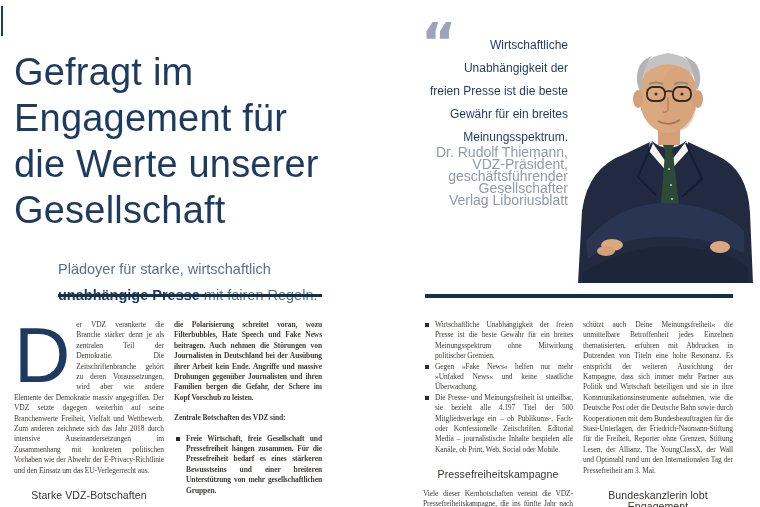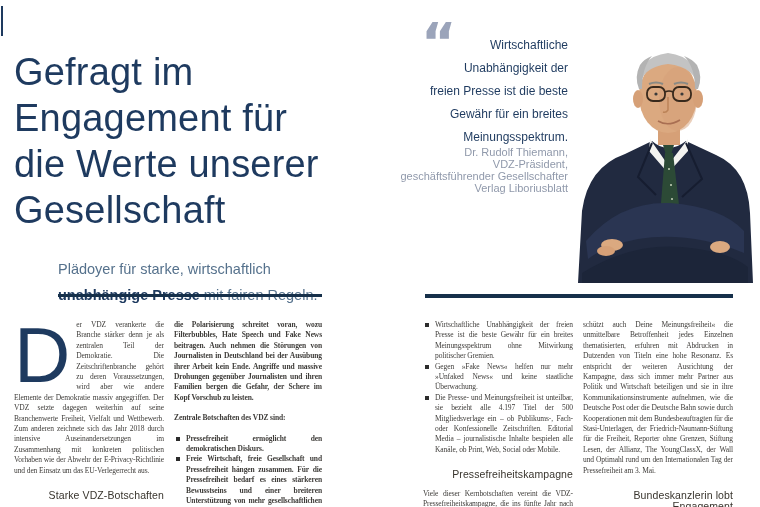--- a/index.html
+++ b/index.html
@@ -15,36 +15,36 @@
             font-size:14.5px;line-height:26px;color:#55718c;}
   .subtitle b{color:#1e3a5f;font-weight:bold;}
   .rule-left{position:absolute;left:58px;top:294px;width:264px;height:3px;background:#16304a;}
 
   
   .quote-mark{position:absolute;left:421px;top:16px;font-size:54px;line-height:1;
               font-family:"DejaVu Sans",sans-serif;font-weight:bold;color:#9ba4ba;}
   .quote{position:absolute;right:192px;top:34px;width:170px;text-align:right;
          font-size:12px;line-height:23px;color:#1e3a5f;white-space:pre-line;}
   .attribution{position:absolute;right:192px;top:146px;width:200px;text-align:right;
-               font-size:11px;line-height:12px;color:#9099ab;white-space:pre-line;}
+               font-size:14px;line-height:12px;color:#9099ab;white-space:pre-line;}
   .photo{position:absolute;left:570px;top:33px;width:185px;height:250px;}
   .rule-right{position:absolute;left:425px;top:294px;width:308px;height:4px;background:#16304a;}
 
   
   .col{position:absolute;top:320px;font-family:"Liberation Serif",serif;
        font-size:7.5px;line-height:10.4px;color:#3e3c39;text-align:justify;
        letter-spacing:-0.1px;height:187px;overflow:hidden;}
   .col1{left:14px;width:150px;}
   .col2{left:174px;width:148px;font-weight:bold;}
   .col3{left:423px;width:150px;}
   .col4{left:583px;width:150px;}
   .col p{margin:0 0 10px 0;}
   .col h3{margin:14px 0 9px 0;font-family:"Liberation Sans",sans-serif;
           font-size:10.5px;font-weight:400;color:#38342d;letter-spacing:0.1px;
-          text-align:right;}
+          text-align:center;}
   .dropcap{float:left;font-family:"Liberation Sans",sans-serif;
            font-size:78px;line-height:62px;color:#1e3a5f;font-weight:400;
            margin:4px 6px 2px 0;}
   .bullet{display:flex;margin:0;}
   .bullet .sq{flex:none;width:4px;height:4px;background:#2c2c2c;margin:3px 6px 0 2px;}
   .bullet .bt{flex:1;text-align:justify;}
   .intro{margin:0 0 10px 0;}
 </style>
 </head>
 <body>
@@ -126,24 +126,20 @@
     <p><span class="dropcap">D</span><span>er VDZ verankerte die Branche stärker denn je als zentralen Teil der Demokratie. Die Zeitschriftenbranche gehört zu deren Voraussetzungen, wird aber wie andere Elemente der Demokratie massiv angegriffen. Der VDZ setzte dagegen weiterhin auf seine Branchenwerte Freiheit, Vielfalt und Wettbewerb. Zum anderen zeichnete sich das Jahr 2018 durch intensive Auseinandersetzungen im Zusammenhang mit konkreten politischen Vorhaben wie der Abwehr der E-Privacy-Richtlinie und den Einsatz um das EU-Verlegerrecht aus.</span></p>
     <h3>Starke VDZ-Botschaften</h3>
 
   </div>
 
   <div class="col col2">
     <p>die Polarisierung schreitet voran, wozu Filterbubbles, Hate Speech und Fake News beitragen. Auch nehmen die Störungen von Journalisten in Deutschland bei der Ausübung ihrer Arbeit kein Ende. Angriffe und massive Drohungen gegenüber Journalisten und ihren Familien bergen die Gefahr, der Schere im Kopf Vorschub zu leisten.</p>
     <p class="intro">Zentrale Botschaften des VDZ sind:</p>
     <div class="bullet">
       <span class="sq"></span>
-      <span class="bt">Pressefreiheit ermöglicht den demokratischen Diskurs.</span>
-    </div>
-    <div class="bullet">
-      <span class="sq"></span>
       <span class="bt">Freie Wirtschaft, freie Gesellschaft und Pressefreiheit hängen zusammen. Für die Pressefreiheit bedarf es eines stärkeren Bewusstseins und einer breiteren Unterstützung von mehr gesellschaftlichen Gruppen.</span>
     </div>
   </div>
 
   <div class="col col3">
     <div class="bullet">
       <span class="sq"></span>
       <span class="bt">Wirtschaftliche Unabhängigkeit der freien Presse ist die beste Gewähr für ein breites Meinungsspektrum ohne Mitwirkung politischer Gremien.</span>
     </div>
     <div class="bullet">

